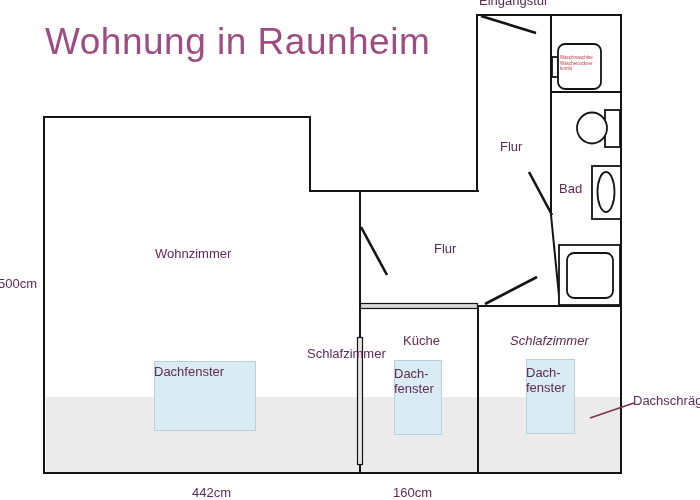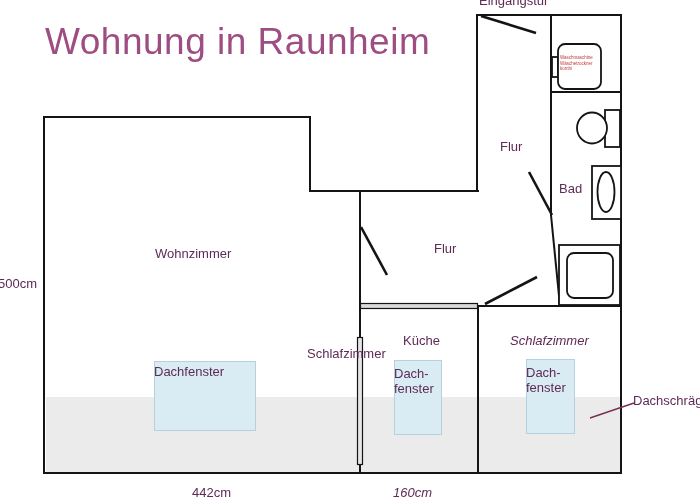--- a/index.html
+++ b/index.html
@@ -114,16 +114,16 @@
   </div>
 
   <div class="appliance-text">
     <div>Waschmaschine</div>
     <div>Wäschetrockner</div>
     <div>kombi</div>
   </div>
 
   <div class="lbl" style="left:-2px;top:277px;">500cm</div>
   <div class="lbl" style="left:158px;top:486px;margin-left:34px;">442cm</div>
-  <div class="lbl" style="left:393px;top:486px;font-style:italic;">160cm</div>
+  <div class="lbl" style="left:393px;top:486px;">160cm</div>
   <div class="lbl" style="left:536px;top:486px;margin-top:28px;">200cm</div>
 
 </div>
 
 </body></html>

